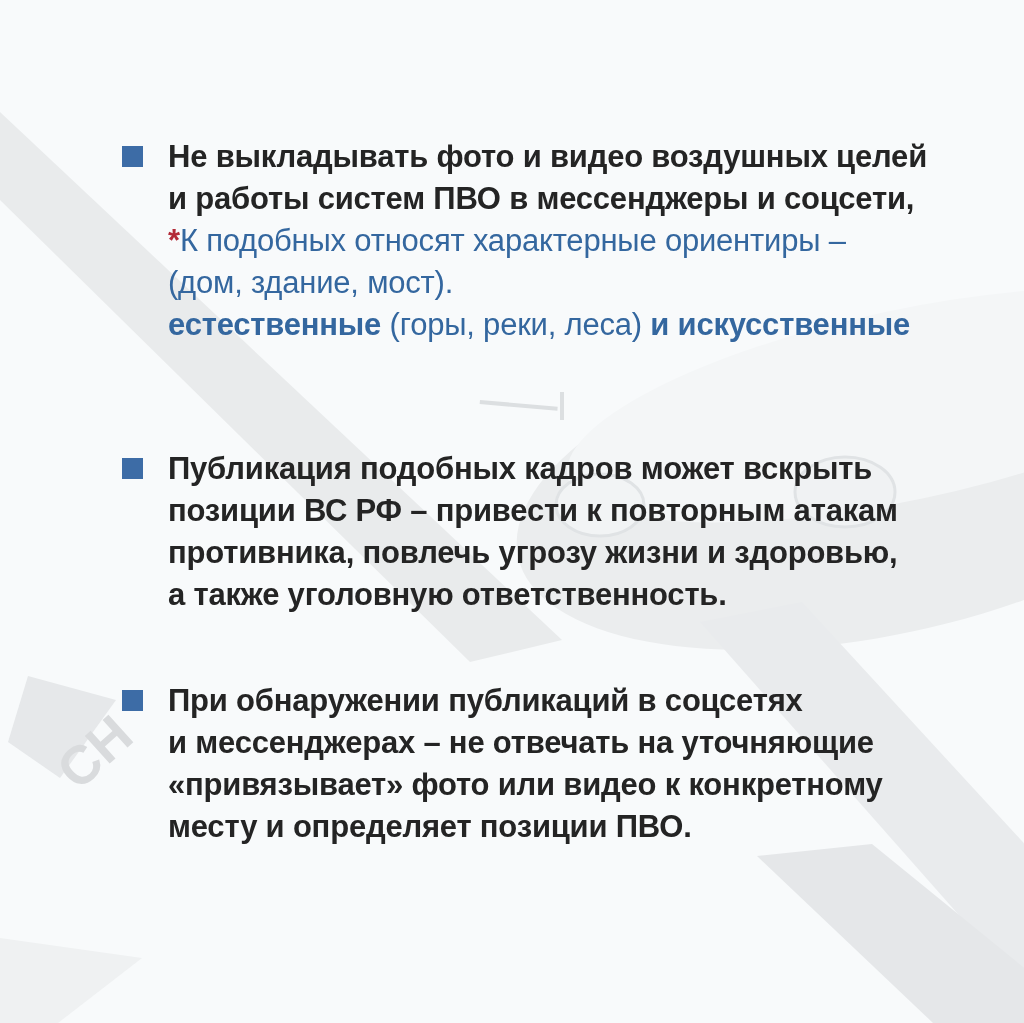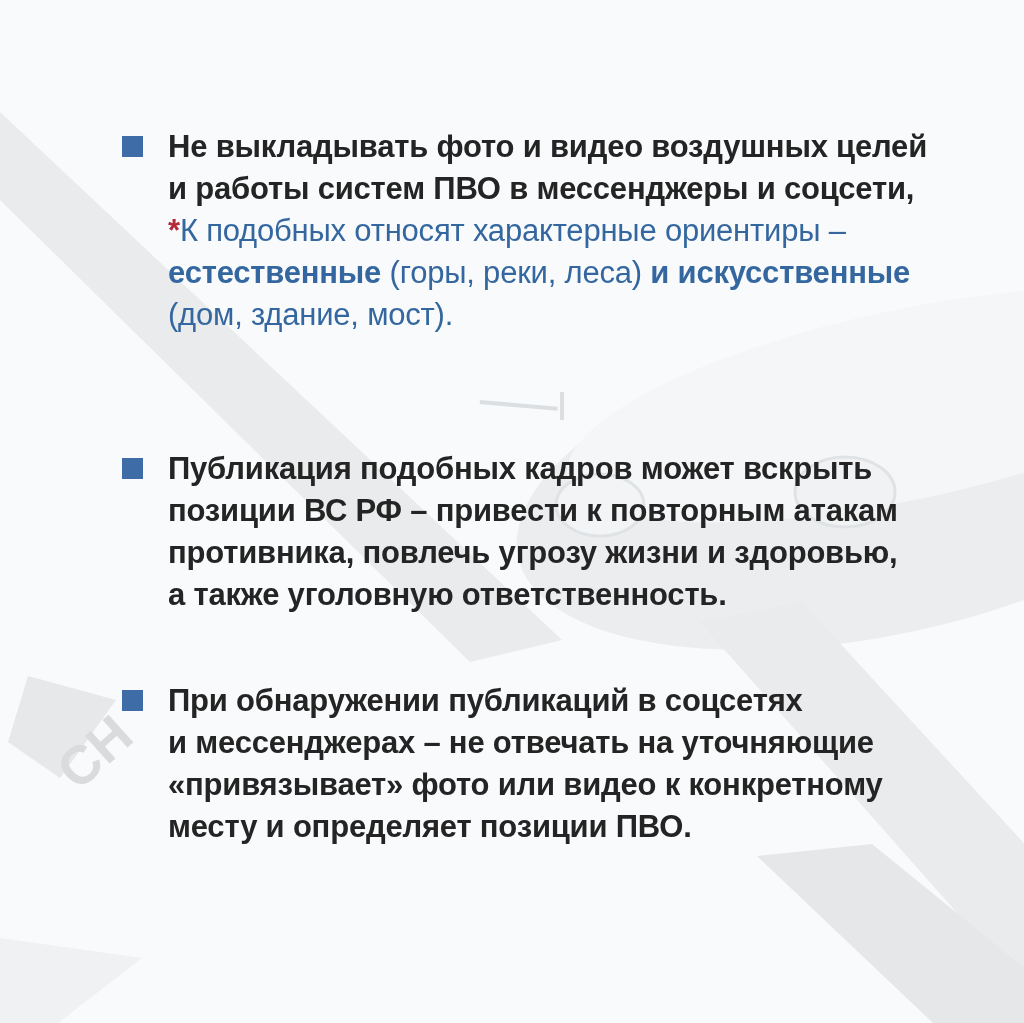--- a/index.html
+++ b/index.html
@@ -52,28 +52,28 @@
     <polygon points="700,622 802,602 1124,952 1018,982" fill="#e9ebed"></polygon>
 
     <polygon points="757,856 872,844 1092,1023 933,1023" fill="#e5e7e9"></polygon>
 
     <polygon points="28,676 116,700 60,778 8,742" fill="#e6e8ea"></polygon>
     <polygon points="0,938 142,958 58,1023 0,1023" fill="#eff1f2"></polygon>
 
     <text x="78" y="792" transform="rotate(-42 78 792)" font-size="54" font-weight="bold" fill="#d9dbdd">СН</text>
   </svg>
 
-  <div class="bullet-block" style="top:126px">
+  <div class="bullet-block" style="top:136px">
     <span class="marker"></span>
     <div class="text-col">
       <div class="line dark"><span>Не выкладывать фото и видео воздушных целей</span></div>
       <div class="line dark"><span>и работы систем ПВО в мессенджеры и соцсети,</span></div>
       <div class="line note"><span class="red">*</span><span>К подобных относят характерные ориентиры –</span></div>
+      <div class="line note"><span>(дом, здание, мост).</span></div>
       <div class="line note"><span class="bold">естественные</span><span> (горы, реки, леса) </span><span class="bold">и искусственные</span></div>
-      <div class="line note"><span>(дом, здание, мост).</span></div>
     </div>
   </div>
 
   <div class="bullet-block" style="top:448px">
     <span class="marker"></span>
     <div class="text-col">
       <div class="line dark"><span>Публикация подобных кадров может вскрыть</span></div>
       <div class="line dark"><span>позиции ВС РФ – привести к повторным атакам</span></div>
       <div class="line dark"><span>противника, повлечь угрозу жизни и здоровью,</span></div>
       <div class="line dark"><span>а также уголовную ответственность.</span></div>

